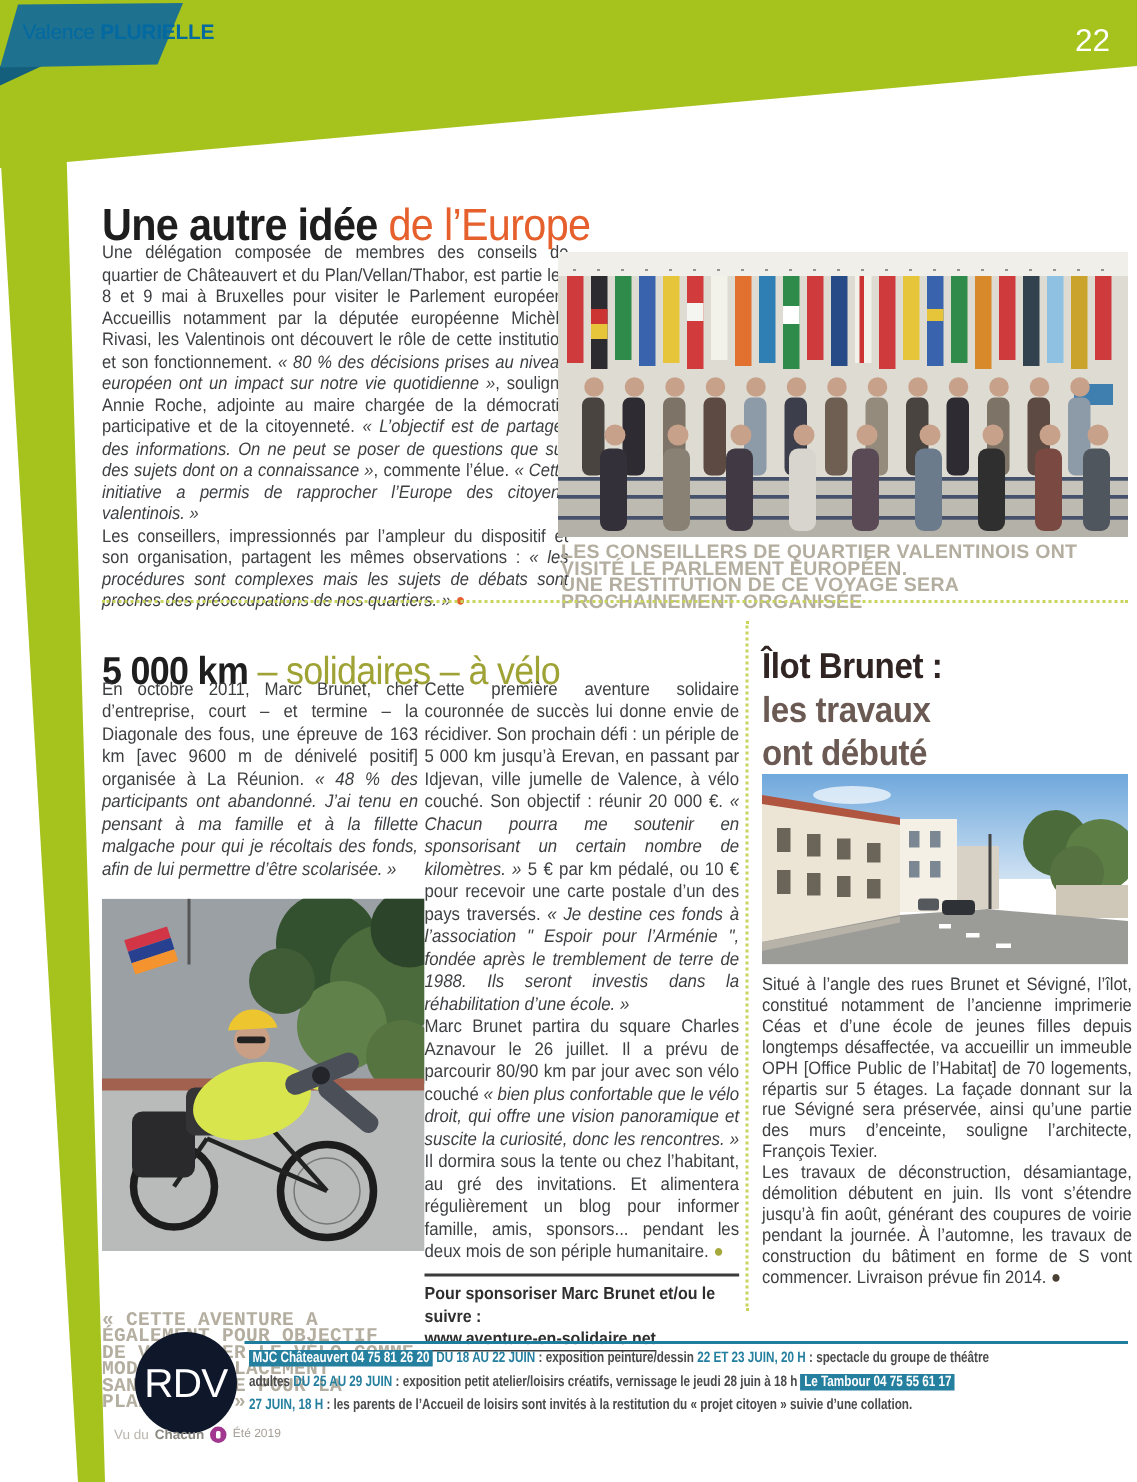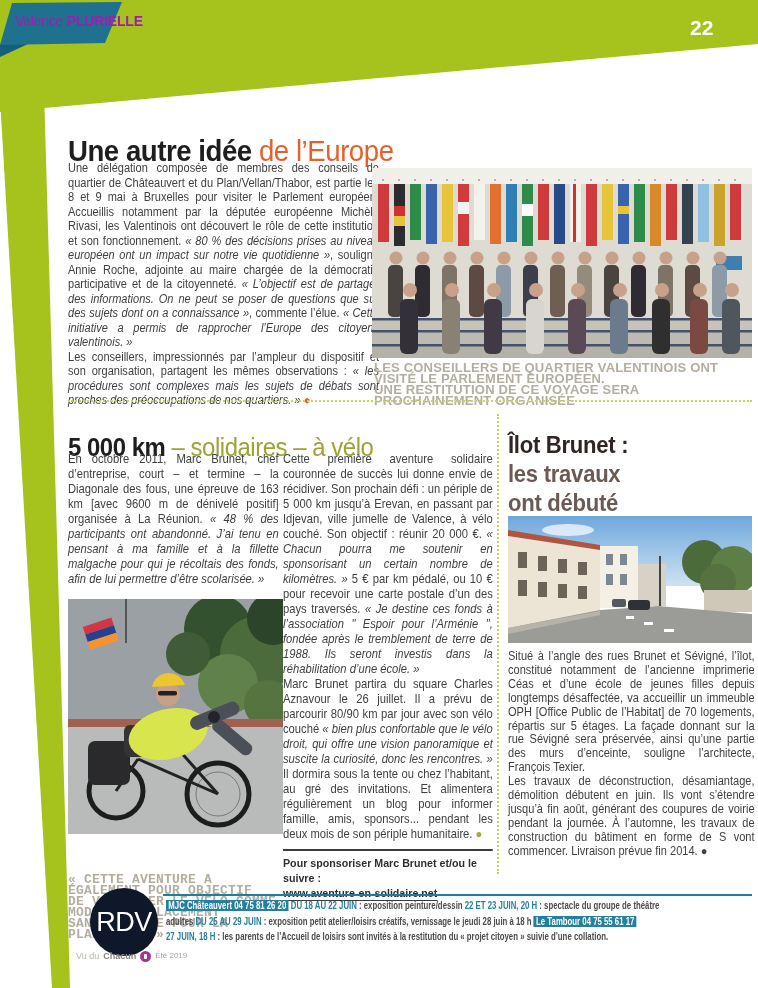--- a/index.html
+++ b/index.html
@@ -9,23 +9,23 @@
   .cond{transform:scaleX(0.92);transform-origin:0 0;}
   .it{font-style:italic;}
   .hl{background:#257f9e;color:#fff;padding:0 3px;}
   .dt{color:#257f9e;}
   .dot-o{color:#e6602d;}
   .dot-g{color:#a5a83a;}
   .dot-d{color:#4a4036;}
 
   
   #decor{left:0;top:0;z-index:0;}
-  .brand{left:15px;top:13px;z-index:2;color:#a21caf;font-size:14px;letter-spacing:-0.2px;white-space:nowrap;}
+  .brand{left:15px;top:13px;z-index:2;color:#0369a1;font-size:14px;letter-spacing:-0.2px;white-space:nowrap;}
   .brand b{font-weight:bold;}
-  .pagenum{left:690px;top:16px;width:50px;text-align:left;z-index:2;color:#fff;font-weight:bold;font-size:21px;}
+  .pagenum{left:690px;top:16px;width:50px;text-align:right;z-index:2;color:#fff;font-weight:normal;font-size:21px;}
 
   
   .h1{left:68px;top:114px;white-space:nowrap;font-size:30px;font-weight:bold;letter-spacing:-0.5px;color:#1e1e1e;}
   .h1 .t-orange{color:#e6602d;font-weight:normal;}
   .body-a{left:68px;top:161px;width:338px;font-size:12px;line-height:14.5px;text-align:justify;color:#3e3f41;}
   .body-a p{margin:0;}
   .photo-frame{overflow:hidden;}
   .caption{color:#b3ae9f;font-weight:bold;font-size:13px;line-height:11px;letter-spacing:0.2px;white-space:pre-line;}
   .cap1{left:374px;top:362px;width:378px;}
   .dots-h{left:68px;top:400px;width:684px;border-top:2px dotted #c9d45c;}

